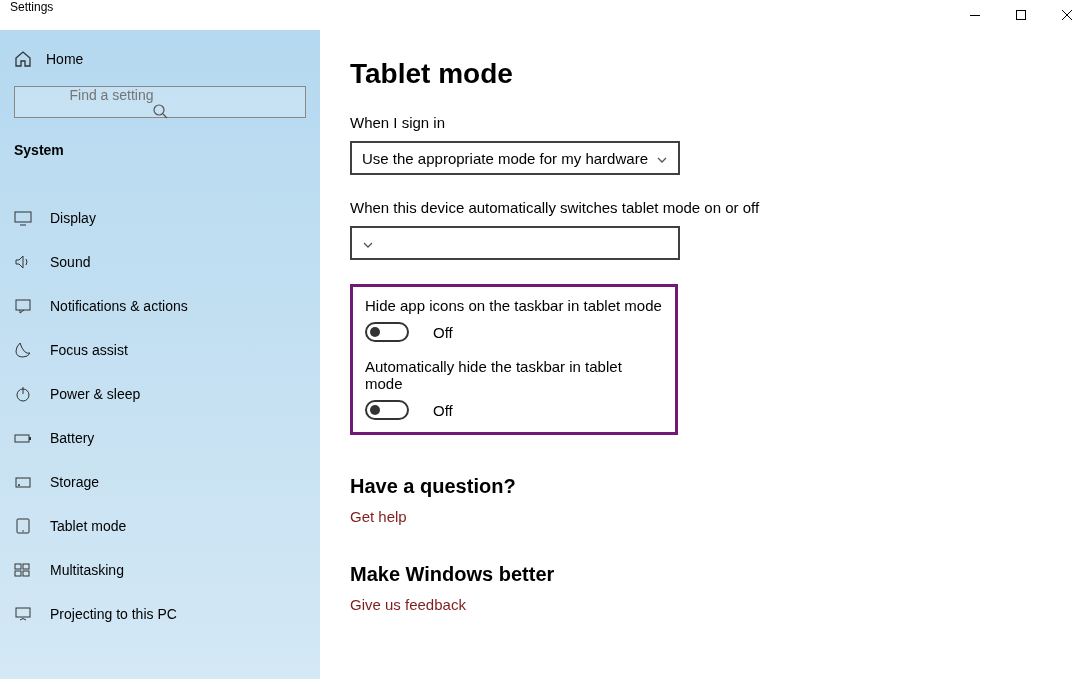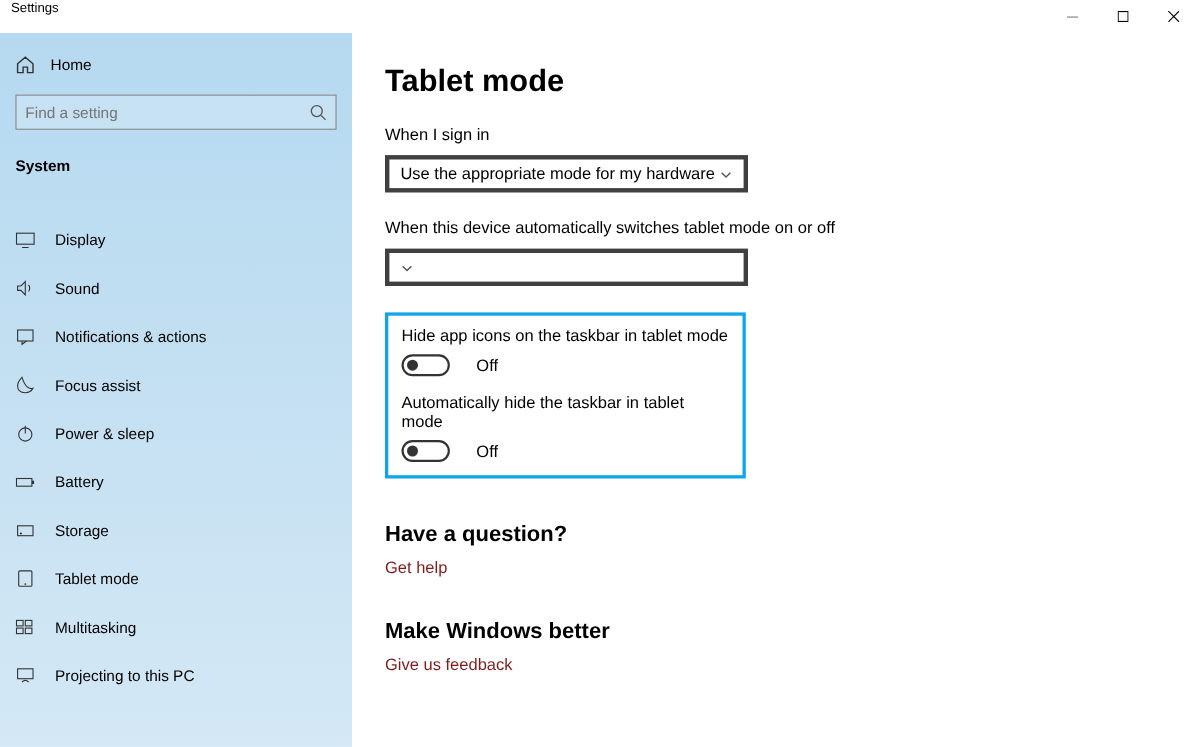--- a/index.html
+++ b/index.html
@@ -64,20 +64,21 @@
   padding: 0 14px 18px 14px;
 }
 .search-box {
   width: 100%;
   height: 32px;
   border: 1px solid #888;
   background: rgba(255,255,255,0.2);
   display: flex;
   align-items: center;
   padding: 0 8px;
+  flex-direction: column;
 }
 .search-input {
   flex: 1;
   border: none;
   background: transparent;
   font-size: 14px;
   color: #666;
   outline: none;
 }
 .search-icon {
@@ -121,35 +122,35 @@
   margin-bottom: 24px;
 }
 .field-group { margin-bottom: 24px; }
 .field-label {
   font-size: 15px;
   margin-bottom: 10px;
 }
 .dropdown {
   width: 330px;
   height: 34px;
-  border: 4px solid #404040;
+  border: 2px solid #404040;
   display: flex;
   align-items: center;
   justify-content: space-between;
   padding: 0 10px;
   font-size: 15px;
   cursor: default;
 }
 .chevron-down {
   width: 12px;
   height: 12px;
   color: #555;
 }
 .highlight-box {
-  border: 3px solid #0ea5e9;
+  border: 3px solid #701a75;
   padding: 10px 12px 12px 12px;
   width: 328px;
   margin-bottom: 40px;
 }
 .toggle-group { margin-bottom: 16px; }
 .toggle-group:last-child { margin-bottom: 0; }
 .toggle-label {
   font-size: 15px;
   margin-bottom: 8px;
 }

